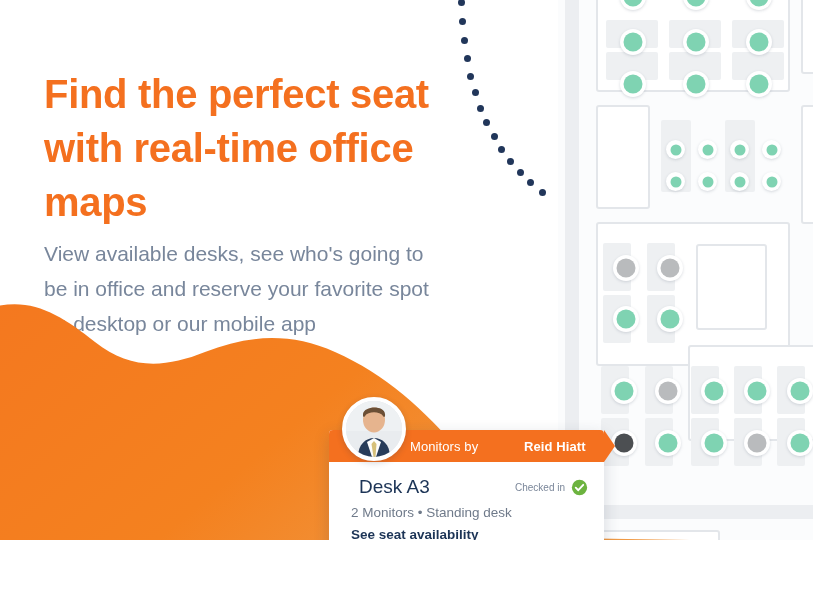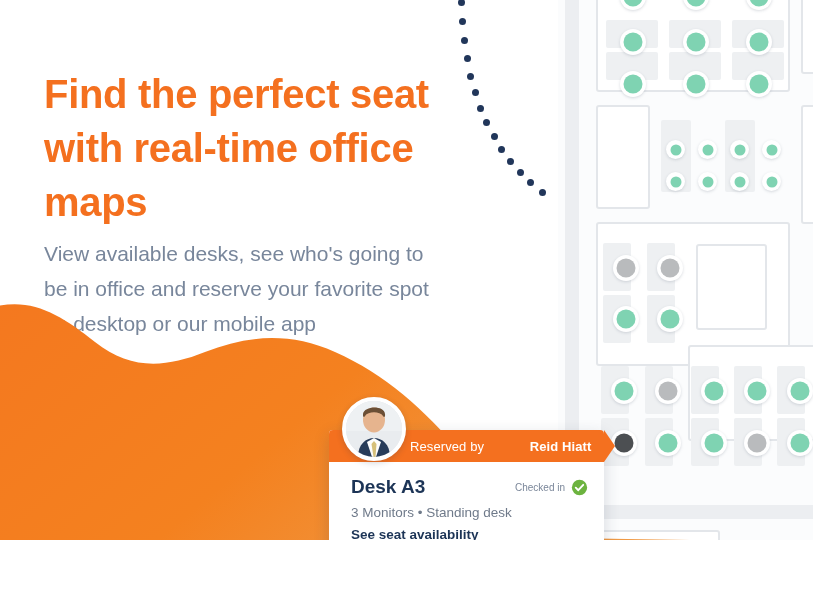--- a/index.html
+++ b/index.html
@@ -145,22 +145,22 @@
     box-shadow: 0 2px 6px rgba(40,50,70,0.20);
     overflow: hidden;
     z-index: 4;
   }
   #avatar svg { display: block; width: 100%; height: 100%; }
 
   #card-body { padding: 14px 16px 16px 22px; position: relative; }
   #desk-title {
     color: #1c3456;
     font-size: 19px;
-    font-weight: bold;
-    margin: 0 0 5px 0;
+    font-weight: normal;
+    margin: 0 0 5px 8px;
     line-height: 22px;
   }
   .meta {
     color: #6f7a8a;
     font-size: 13.5px;
     line-height: 19px;
     margin: 0;
   }
   #availability-link {
     display: inline-block;
@@ -366,33 +366,33 @@
           <rect x="0" y="0" width="56" height="30" fill="#eef1f3"></rect>
           <ellipse cx="28" cy="19" rx="11" ry="12.5" fill="#e6b48e"></ellipse>
           <path d="M17,13 C18,5 38,4 39,13 C39.5,16 38,17 37,15 C34,10 22,10 19,15 C18,17 16.7,16 17,13 Z" fill="#6b4f35"></path>
           <path d="M12,56 C12,43 20,37 28,37 C36,37 44,43 44,56 Z" fill="#283c59"></path>
           <path d="M28,37 L21,41 L26,56 L30,56 L35,41 Z" fill="#fdfdfd"></path>
           <path d="M28,40 L25.5,43 L27.5,56 L29.5,56 L30.5,43 Z" fill="#d6c07a"></path>
         </svg>
       </div>
 
       <div id="banner-text">
-        <span>Reserved by </span><b>Reid Hiatt</b>
+        <span>Monitors by </span><b>Reid Hiatt</b>
       </div>
     </div>
 
     <div id="card-body">
       <div id="checkin-wrap">
         <span id="checkin-label">Checked in</span>
         <svg id="checkin-badge" viewBox="0 0 20 20">
           <circle cx="10" cy="10" r="9" fill="#6cb33f"></circle>
           <path d="M5.6,10.2 L8.6,13.2 L14.4,6.9" fill="none" stroke="#ffffff" stroke-width="2.2" stroke-linecap="round" stroke-linejoin="round"></path>
         </svg>
       </div>
 
       <h2 id="desk-title">Desk A3</h2>
-      <p class="meta">3 Monitors • Standing desk</p>
+      <p class="meta">2 Monitors • Standing desk</p>
       <a id="availability-link">See seat availability</a>
     </div>
 
   </div>
 
 </div>
 
 </body></html>

